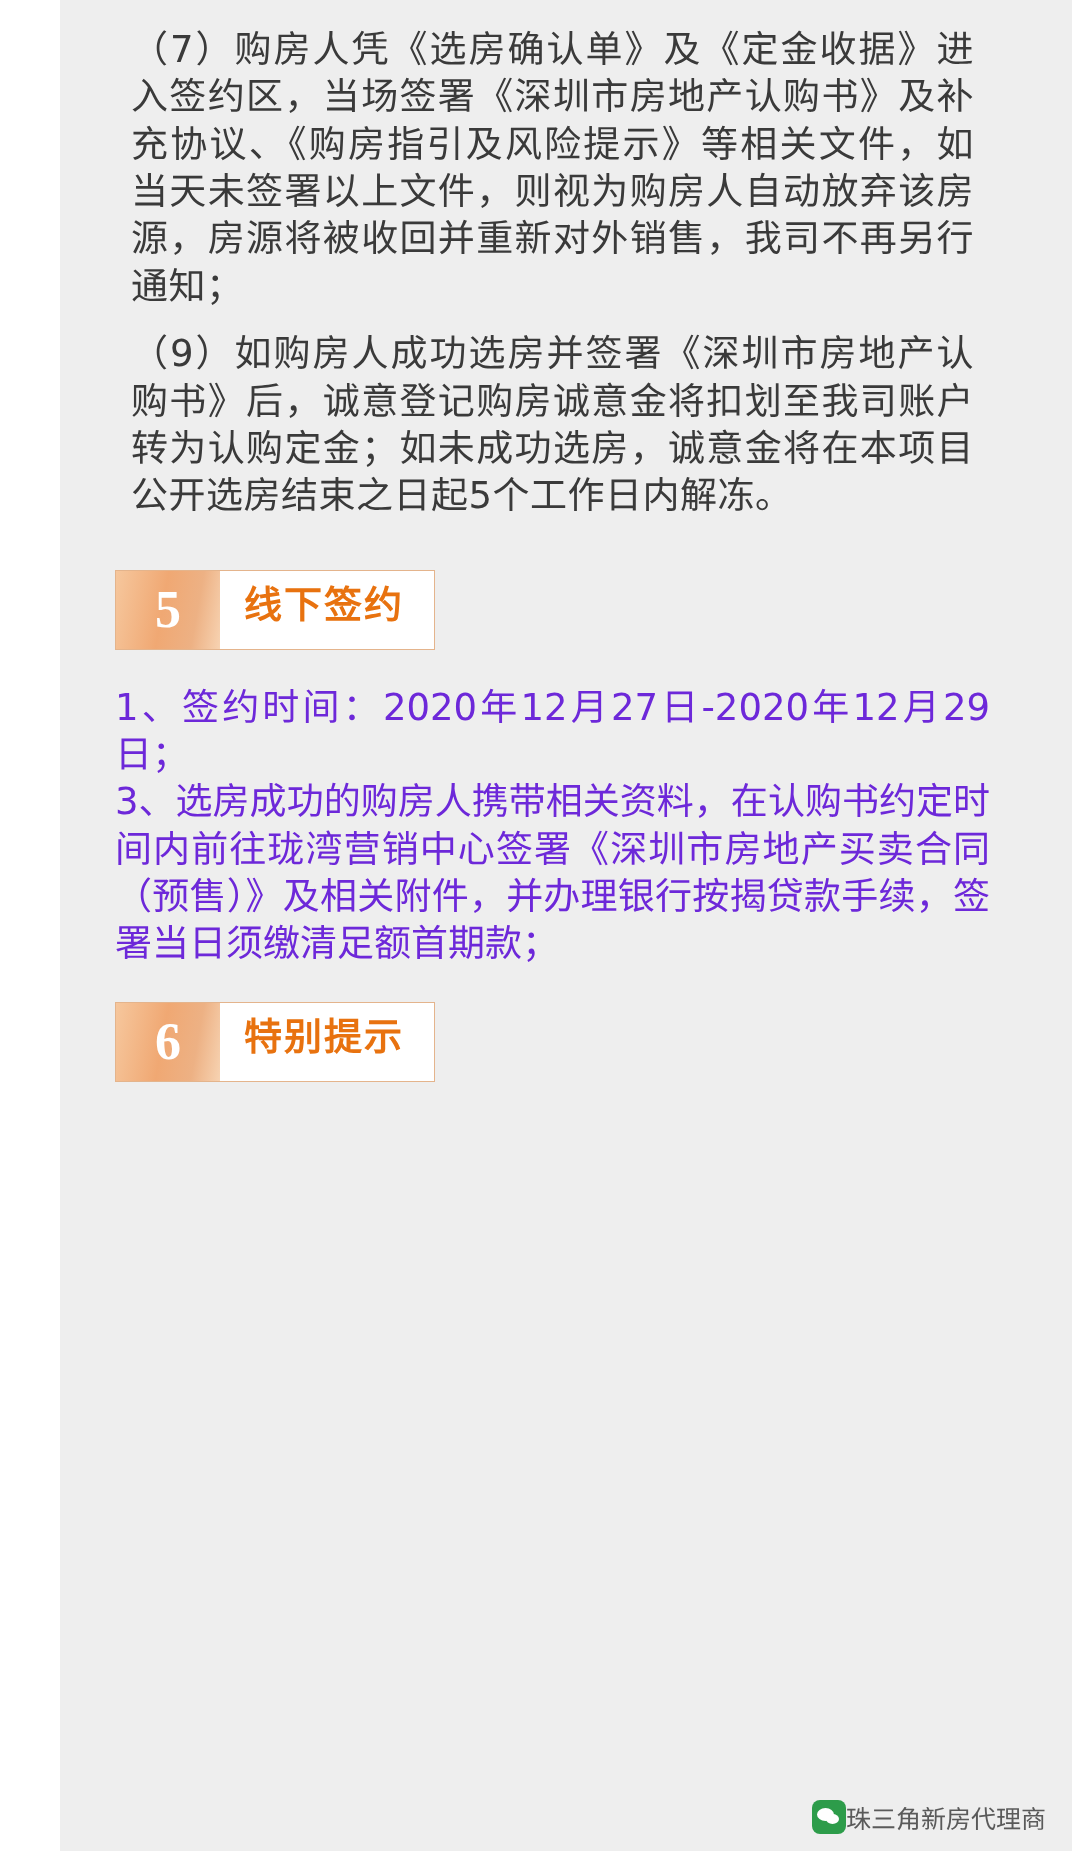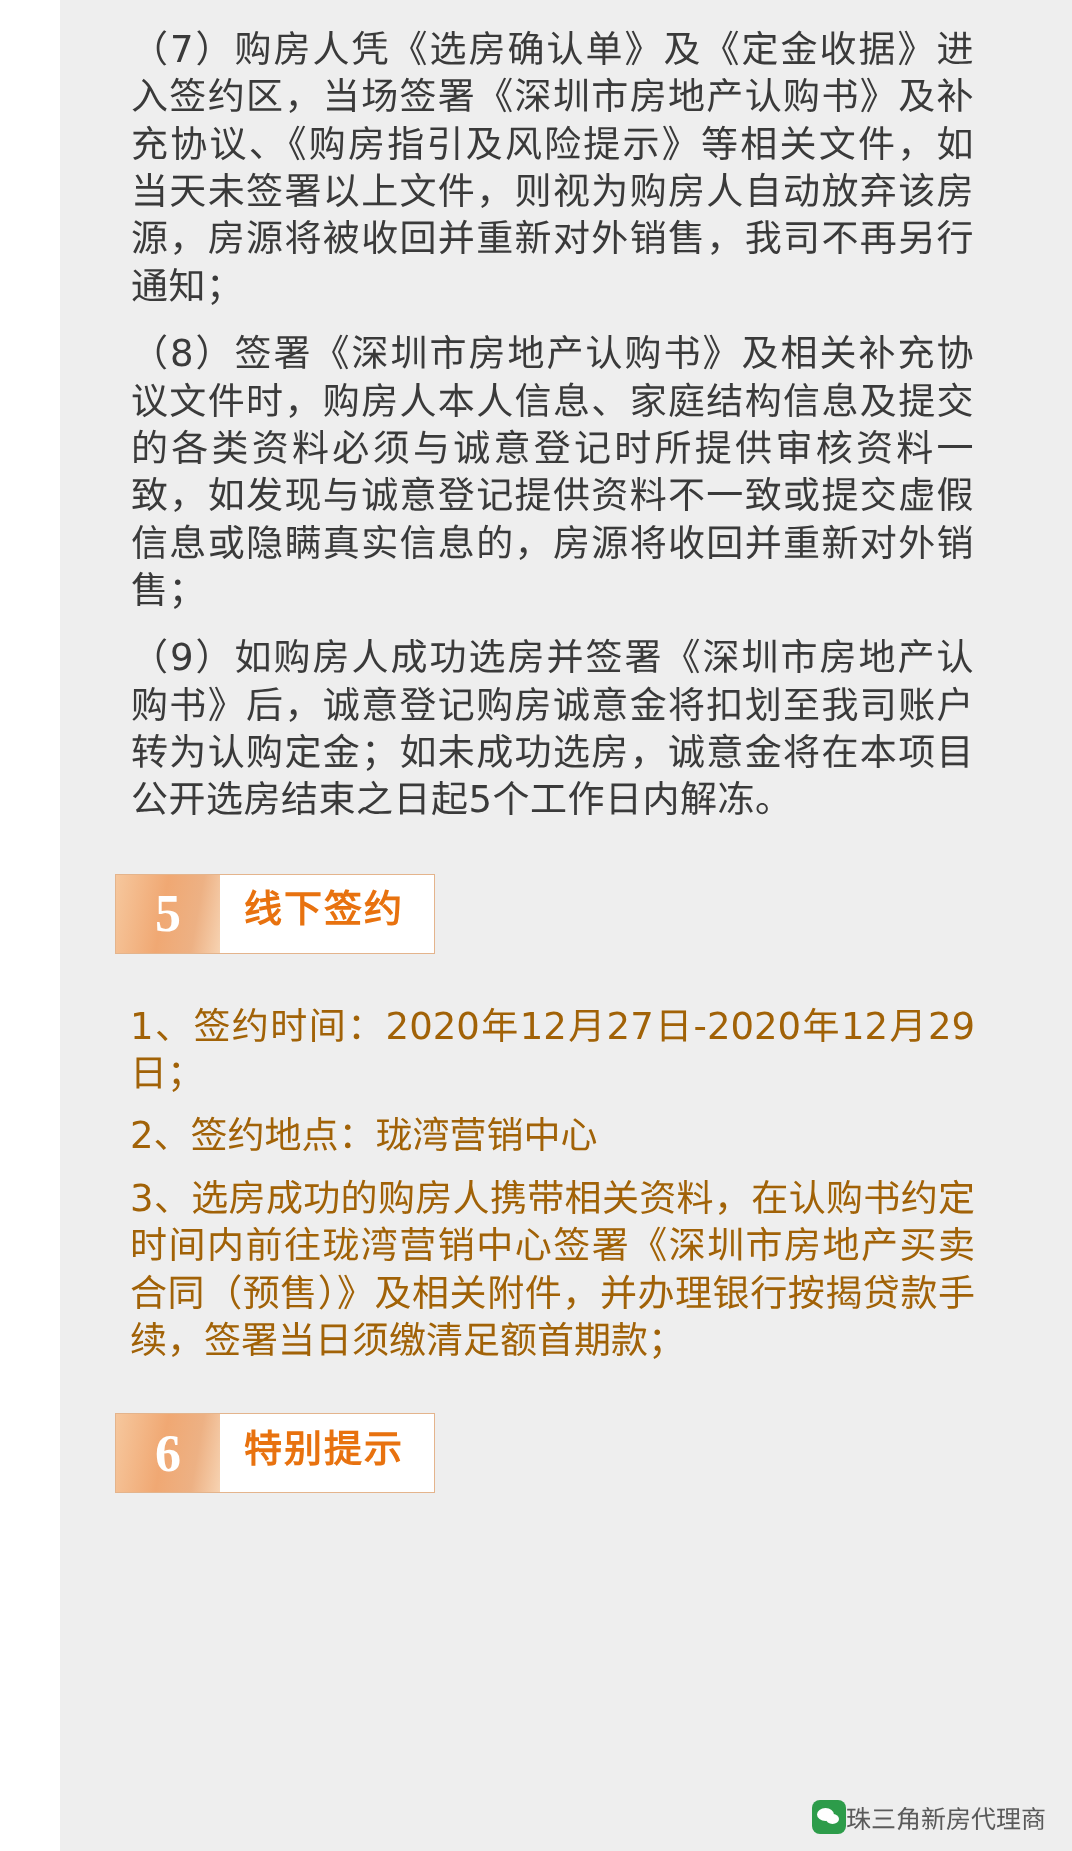--- a/index.html
+++ b/index.html
@@ -91,22 +91,22 @@
     font-size: 38px;
     font-weight: bold;
     color: #e8720f;
     letter-spacing: 2px;
     font-family: "DejaVu Sans", "Liberation Sans", sans-serif;
     white-space: nowrap;
   }
   .list-line {
     font-size: 37px;
     line-height: 1.28;
-    color: #a16207;
-    margin: 15px;
+    color: #6d28d9;
+    margin: 0;
     padding: 0 70px 0 55px;
     text-align: justify;
     font-family: "DejaVu Sans", "Liberation Sans", sans-serif;
   }
   
   .watermark {
     position: absolute;
     right: 26px;
     bottom: 16px;
     display: flex;
@@ -145,34 +145,32 @@
 
 <div class="page">
   <div class="left-gutter"></div>
   <div class="right-gutter"></div>
 
   <div class="content">
 
     <div class="spacer-sm"></div>
 
     <p class="para">（7）购房人凭《选房确认单》及《定金收据》进入签约区，当场签署《深圳市房地产认购书》及补充协议、《购房指引及风险提示》等相关文件，如当天未签署以上文件，则视为购房人自动放弃该房源，房源将被收回并重新对外销售，我司不再另行通知；</p>
-    <p class="para para-block">（8）签署《深圳市房地产认购书》及相关补充协议文件时，购房人本人信息、家庭结构信息及提交的各类资料必须与诚意登记时所提供审核资料一致，如发现与诚意登记提供资料不一致或提交虚假信息或隐瞒真实信息的，房源将收回并重新对外销售；</p>
     <p class="para para-block">（9）如购房人成功选房并签署《深圳市房地产认购书》后，诚意登记购房诚意金将扣划至我司账户转为认购定金；如未成功选房，诚意金将在本项目公开选房结束之日起5个工作日内解冻。</p>
 
     <div class="spacer-md"></div>
 
     <div class="section-head">
       <div class="section-num">5</div>
       <div class="section-title">线下签约</div>
     </div>
 
     <div class="spacer-md"></div>
 
     <p class="list-line">1、签约时间：2020年12月27日-2020年12月29日；</p>
-    <p class="list-line">2、签约地点：珑湾营销中心</p>
     <p class="list-line">3、选房成功的购房人携带相关资料，在认购书约定时间内前往珑湾营销中心签署《深圳市房地产买卖合同（预售）》及相关附件，并办理银行按揭贷款手续，签署当日须缴清足额首期款；</p>
 
     <div class="spacer-md"></div>
 
     <div class="section-head">
       <div class="section-num">6</div>
       <div class="section-title">特别提示</div>
     </div>
 
     <div class="spacer-md"></div>

